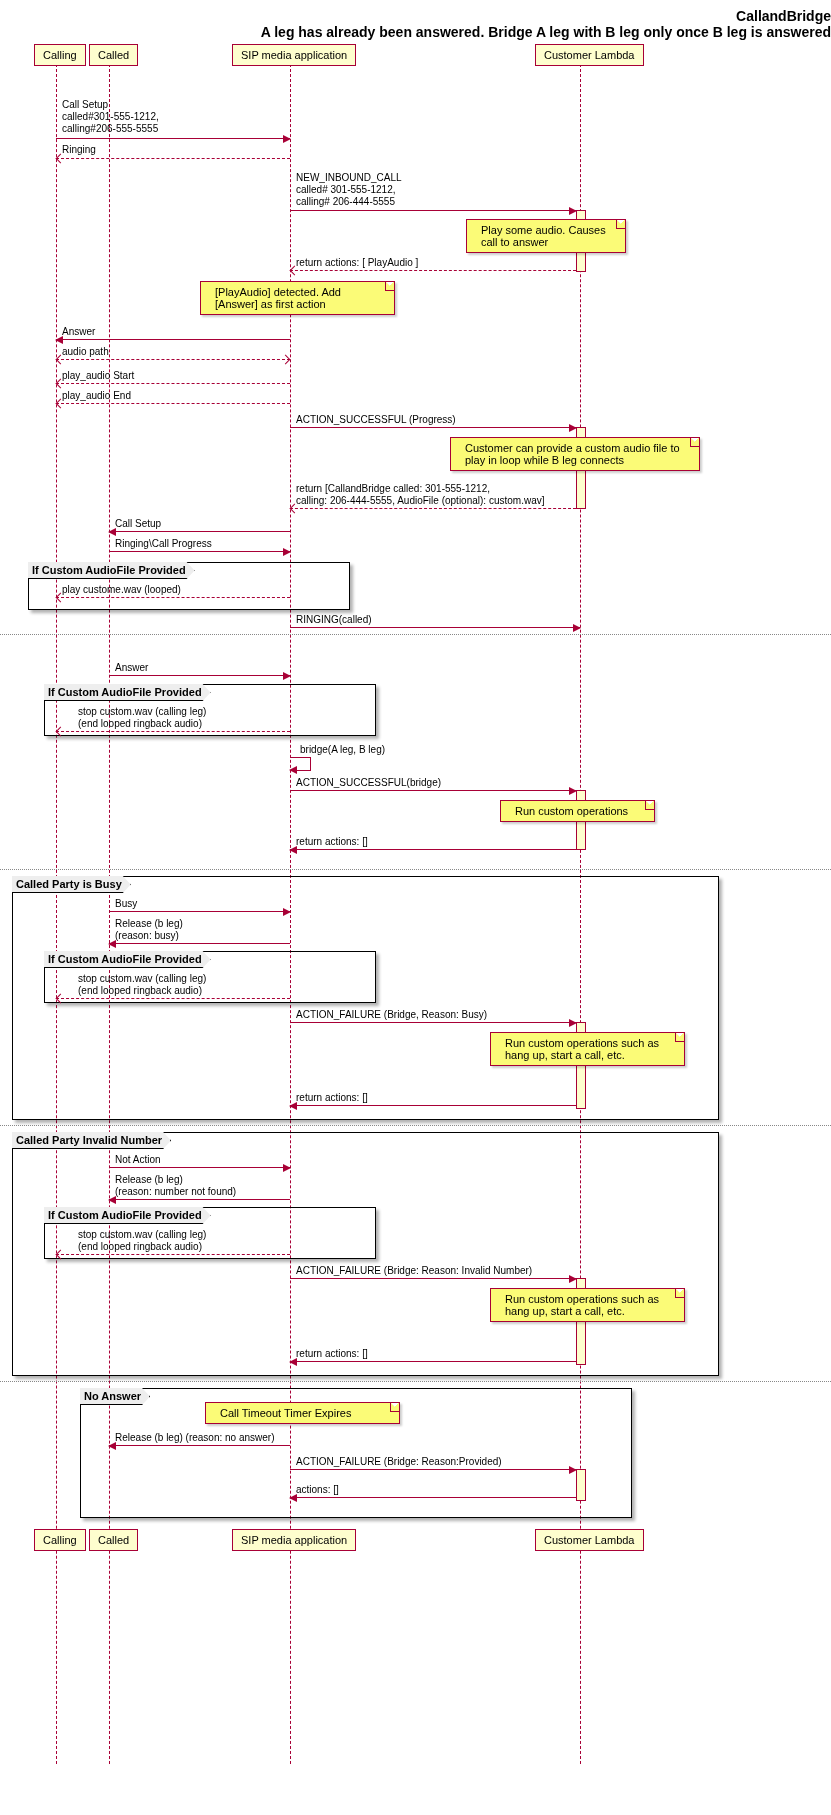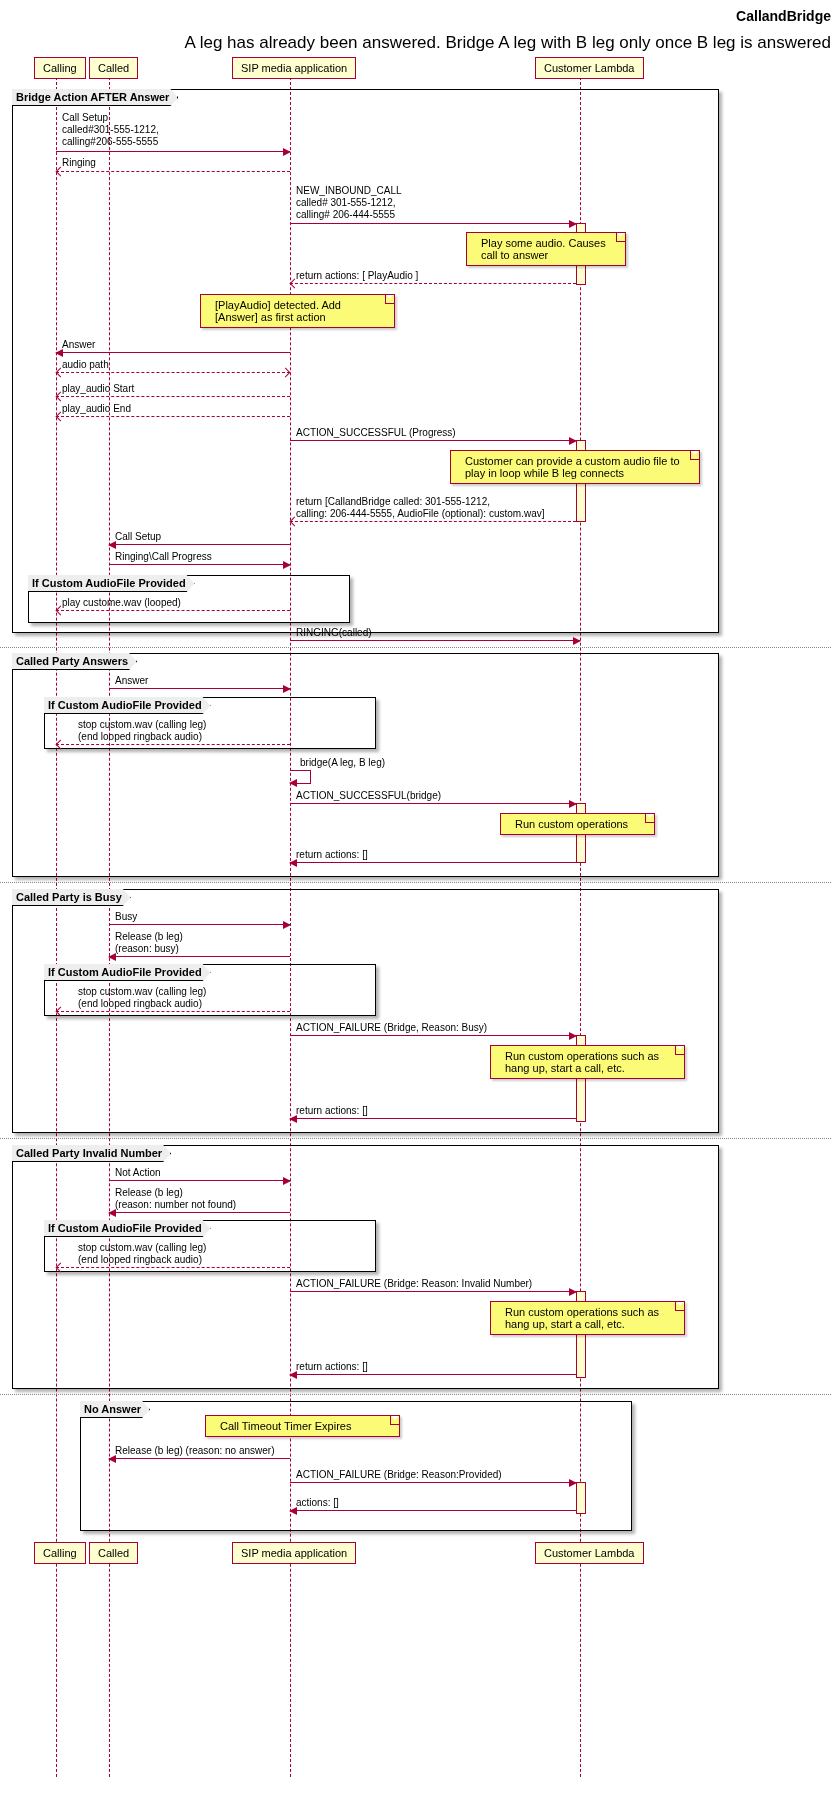--- a/index.html
+++ b/index.html
@@ -12,23 +12,22 @@
   }
   .title-block {
     text-align: right;
     padding: 8px 0 4px 0;
   }
   .title-main {
     font-size: 14px;
     font-weight: bold;
   }
   .title-sub {
-    font-size: 17px;
-    font-weight: normal;
-    margin-top: 9px;
+    font-size: 14px;
+    font-weight: bold;
   }
   .participant {
     display: inline-block;
     background: #fefece;
     border: 1px solid #a80036;
     padding: 4px 8px;
     font-size: 11px;
   }
   .diagram-area {
     position: relative;
@@ -189,23 +188,20 @@
   <div class="lifeline" style="left:56px"></div>
   <div class="lifeline" style="left:109px"></div>
   <div class="lifeline" style="left:290px"></div>
   <div class="lifeline" style="left:580px"></div>
 
   <div class="part-top" style="left:34px;top:0"><span class="participant">Calling</span></div>
   <div class="part-top" style="left:89px;top:0"><span class="participant">Called</span></div>
   <div class="part-top" style="left:232px;top:0"><span class="participant">SIP media application</span></div>
   <div class="part-top" style="left:535px;top:0"><span class="participant">Customer Lambda</span></div>
 
-  <div class="group-box" style="left:12px;top:32px;width:705px;height:542px">
-    <span class="group-label">Bridge Action AFTER Answer</span>
-  </div>
 
   <div class="msg-label" style="left:62px;top:55px">Call Setup
 called#301-555-1212,
 calling#206-555-5555</div>
   <div class="arrow" style="left:56px;top:94px;width:234px">
       <div class="arrow-head-r"></div>
     </div>
 
   <div class="msg-label" style="left:62px;top:100px">Ringing</div>
   <div class="arrow dashed" style="left:56px;top:114px;width:234px">
@@ -285,23 +281,20 @@
       <div class="arrow-head-l open"></div>
     </div>
 
   <div class="msg-label" style="left:296px;top:570px">RINGING(called)</div>
   <div class="arrow" style="left:290px;top:583px;width:290px">
       <div class="arrow-head-r"></div>
     </div>
 
   <div class="divider" style="top:590px"></div>
 
-  <div class="group-box" style="left:12px;top:596px;width:705px;height:222px">
-    <span class="group-label">Called Party Answers</span>
-  </div>
 
   <div class="msg-label" style="left:115px;top:618px">Answer</div>
   <div class="arrow" style="left:109px;top:631px;width:181px">
       <div class="arrow-head-r"></div>
     </div>
 
   <div class="group-box" style="left:44px;top:640px;width:330px;height:50px">
     <span class="group-label">If Custom AudioFile Provided</span>
   </div>
   <div class="msg-label" style="left:78px;top:662px">stop custom.wav (calling leg)

